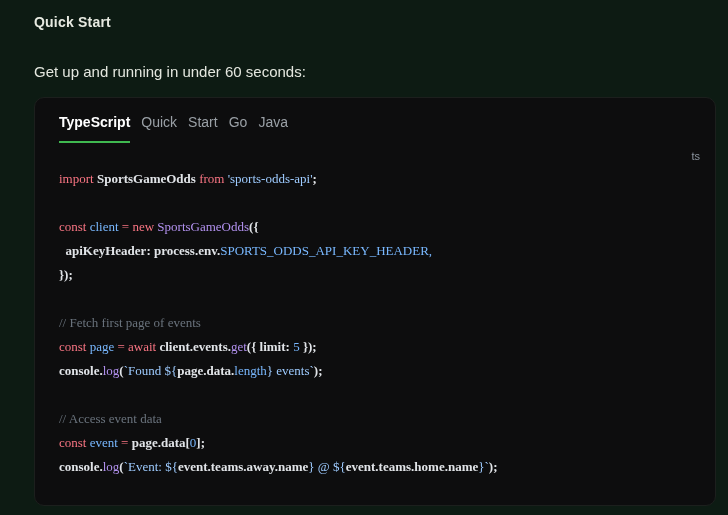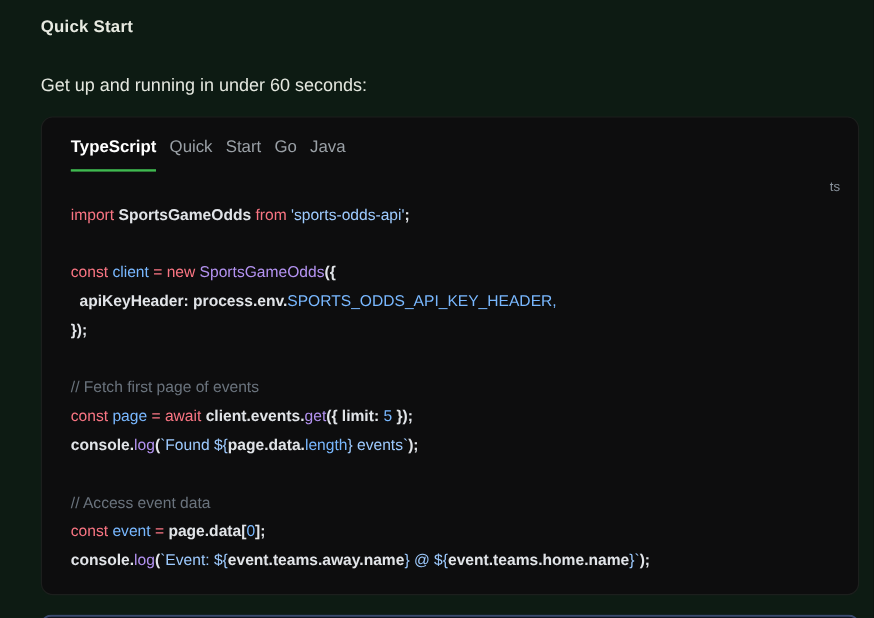--- a/index.html
+++ b/index.html
@@ -48,22 +48,22 @@
     border-bottom-color: var(--accent-green, #3fb950);
   }
   .lang-badge {
     position: absolute;
     top: 52px; right: 15px;
     font-size: 11px;
     color: var(--badge, #8b949e);
   }
   .code {
     margin: 0;
-    padding: 24px 24px 16px 24px;
-    font-family: Liberation Sans, sans-serif;
+    padding: 24px 24px 26px 24px;
+    font-family: Liberation Serif, serif;
     font-size: 13px; line-height: 24px;
   }
   .code-line { height: 24px; white-space: pre; }
   .tok-k { color: var(--syn-keyword, #f97583); }
   .tok-w { color: var(--syn-plain, #e1e4e8); font-weight: 600; }
   .tok-s { color: var(--syn-string, #9ecbff); }
   .tok-v { color: var(--syn-const, #79b8ff); text-align: center; }
   .tok-f { color: var(--syn-func, #b392f0); }
   .tok-c { color: var(--syn-comment, #6a737d); }
   .callout-cut {

